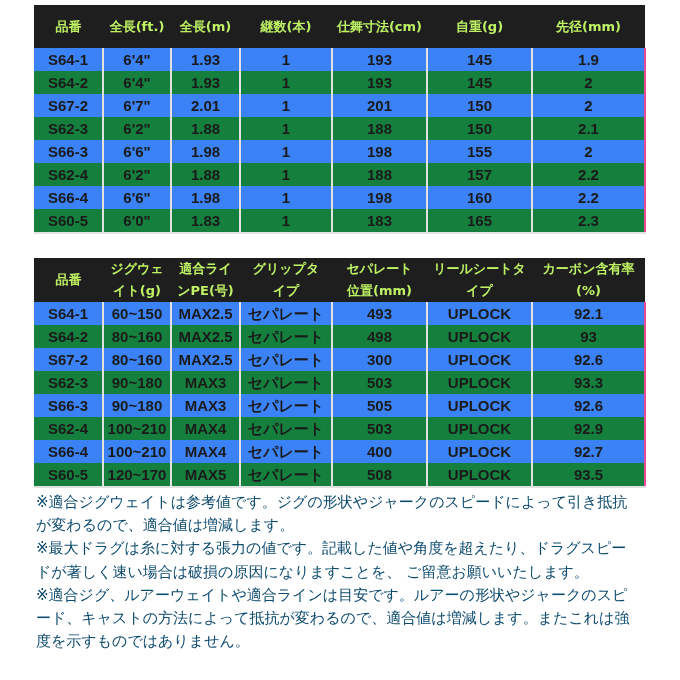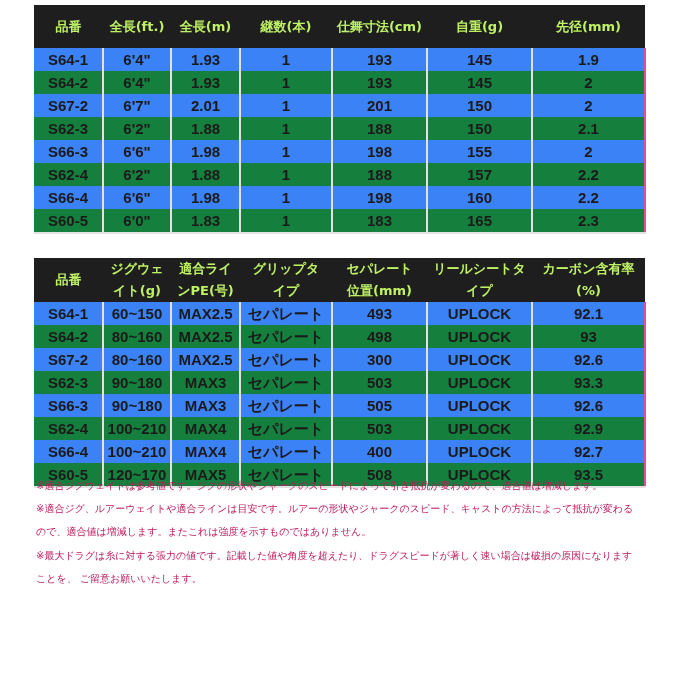--- a/index.html
+++ b/index.html
@@ -14,22 +14,22 @@
                   font-family:"Liberation Sans",sans-serif; font-size:15px; }
   table.spec td:first-child { border-left:none; }
   table.spec td:last-child { border-right:2px solid #ec4899; }
   table.spec tr.odd td { background:#3b82f6; }
   table.spec tr.even td { background:#15803d; }
   table.spec tbody tr:last-child td { border-bottom:2px solid #e2e2e2; }
   #t1 { top:5px; }
   #t1 thead th { height:43px; }
   #t2 { top:258px; }
   #t2 thead th { height:44px; }
-  .notes { position:absolute; left:36px; top:474px; width:600px; font-size:10px;
-           line-height:23.2px; color:#be185d; }
+  .notes { position:absolute; left:36px; top:491px; width:600px; font-size:15px;
+           line-height:23.2px; color:#0c4a6e; }
   .notes p { margin:0; }
 </style>
 </head>
 <body>
 
 <table class="spec" id="t1">
   <colgroup>
     <col style="width:69px">
       <col style="width:68px">
       <col style="width:69px">
@@ -217,15 +217,15 @@
         <td>セパレート</td>
         <td>508</td>
         <td>UPLOCK</td>
         <td>93.5</td>
       </tr>
     </tbody>
 </table>
 
 <div class="notes">
   <p>※適合ジグウェイトは参考値です。ジグの形状やジャークのスピードによって引き抵抗が変わるので、適合値は増減します。</p>
+  <p>※最大ドラグは糸に対する張力の値です。記載した値や角度を超えたり、ドラグスピードが著しく速い場合は破損の原因になりますことを、 ご留意お願いいたします。</p>
   <p>※適合ジグ、ルアーウェイトや適合ラインは目安です。ルアーの形状やジャークのスピード、キャストの方法によって抵抗が変わるので、適合値は増減します。またこれは強度を示すものではありません。</p>
-  <p>※最大ドラグは糸に対する張力の値です。記載した値や角度を超えたり、ドラグスピードが著しく速い場合は破損の原因になりますことを、 ご留意お願いいたします。</p>
 </div>
 
 </body></html>

